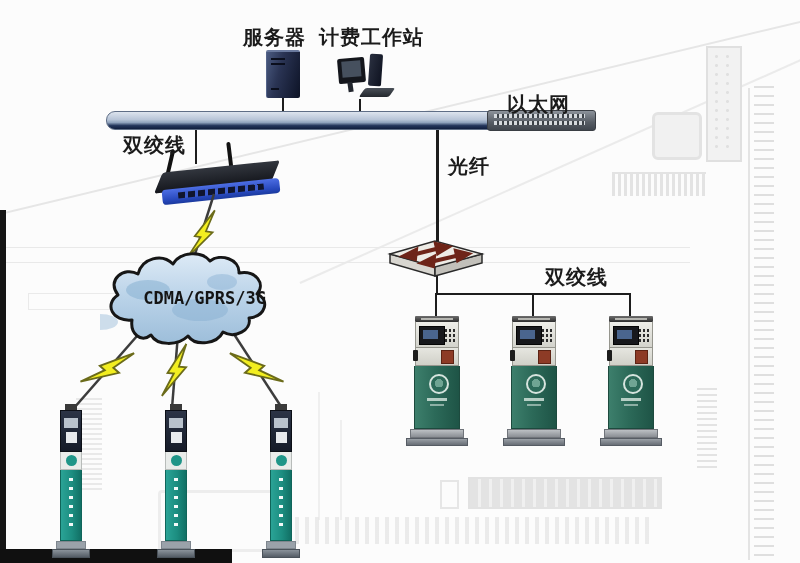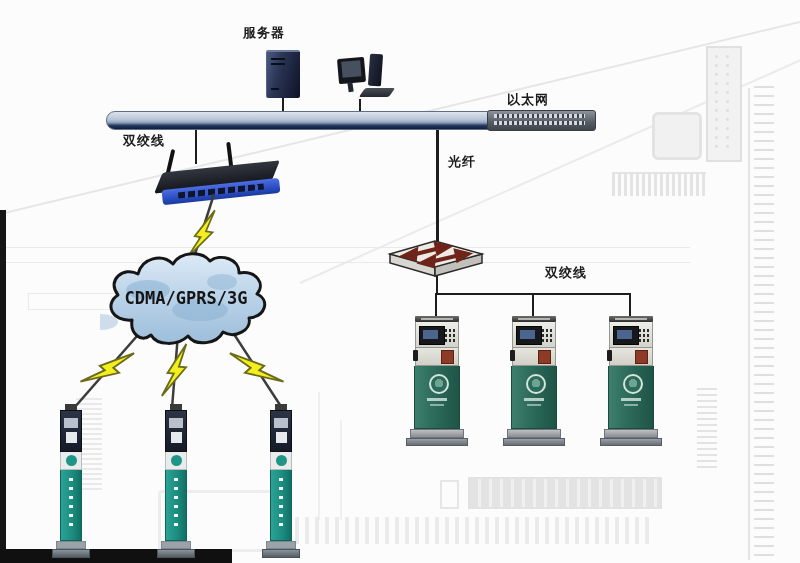--- a/index.html
+++ b/index.html
@@ -33,24 +33,24 @@
   .bg-kbd2{left:440px;top:480px;width:15px;height:25px;border:2px solid #e6e6e6;}
   .bg-ticks2{left:697px;top:388px;width:20px;height:82px;
     background:repeating-linear-gradient(to bottom,#e3e3e3 0 2px,transparent 2px 6px);}
   .bg-v1{left:318px;top:392px;width:2px;height:128px;background:#efefef;}
   .bg-v2{left:340px;top:420px;width:2px;height:100px;background:#efefef;}
   .bg-blackL{left:0;top:210px;width:6px;height:353px;background:#151515;}
   .bg-blackB{left:0;top:549px;width:232px;height:14px;background:#101010;}
   
   .wire{background:#1d1d1d;}
   
-  .lbl{font-weight:bold;color:#1b1b1b;font-size:13px;letter-spacing:1px;white-space:nowrap;z-index:10;}
+  .lbl{font-weight:bold;color:#1b1b1b;font-size:20px;letter-spacing:1px;white-space:nowrap;z-index:10;}
   .lbl-big{font-size:20px;}
   .lbl-cloud{font-family:"DejaVu Sans Mono","Liberation Mono",monospace;font-size:17px;font-weight:bold;
-    color:#141414;text-align:center;z-index:8;letter-spacing:0;}
+    color:#141414;text-align:right;z-index:8;letter-spacing:0;}
   
   .bus{left:106px;top:111px;width:488px;height:17px;border-radius:9px;border:1px solid #5f6e86;
     background:linear-gradient(180deg,#dde4ee 0%,#b7c4d7 45%,#90a3bd 62%,#24365c 80%,#101e3e 100%);z-index:4;}
   .switch{left:487px;top:110px;width:107px;height:19px;border-radius:3px;border:1px solid #3a3e44;
     background:linear-gradient(180deg,#8d939b,#565c64 60%,#40464e);z-index:5;padding:0;}
   .sw-row{position:absolute;left:6px;right:10px;height:4px;
     background:repeating-linear-gradient(90deg,#d5d9dd 0 3px,#3c4248 3px 5px);}
   .sw-row.r1{top:3px;} .sw-row.r2{top:10px;}
   
   .server{left:258px;top:47px;width:50px;height:50px;z-index:5;}
@@ -141,20 +141,21 @@
     <div class="abs bg-v2"></div>
     <div class="abs bg-film"></div>
     <div class="abs bg-kbd"></div>
     <div class="abs bg-kbd2"></div>
     <div class="abs bg-ticks2"></div>
     <div class="abs bg-blackL"></div>
     <div class="abs bg-blackB"></div>
   </div>
 
   <div class="abs lbl" style="left:243px;top:24px;">服务器</div>
+  <div class="abs lbl" style="left:319px;top:24px;">计费工作站</div>
   <div class="abs lbl" style="left:507px;top:91px;">以太网</div>
   <div class="abs lbl" style="left:123px;top:132px;">双绞线</div>
   <div class="abs lbl" style="left:448px;top:153px;">光纤</div>
   <div class="abs lbl" style="left:545px;top:264px;">双绞线</div>
 
   <div class="abs wire" style="left:282px;top:95px;width:2px;height:18px;"></div>
   <div class="abs wire" style="left:359px;top:99px;width:2px;height:14px;"></div>
   <div class="abs wire" style="left:195px;top:128px;width:2px;height:36px;"></div>
   <div class="abs wire" style="left:436px;top:128px;width:3px;height:114px;"></div>
   <div class="abs wire" style="left:436px;top:274px;width:2px;height:20px;"></div>

